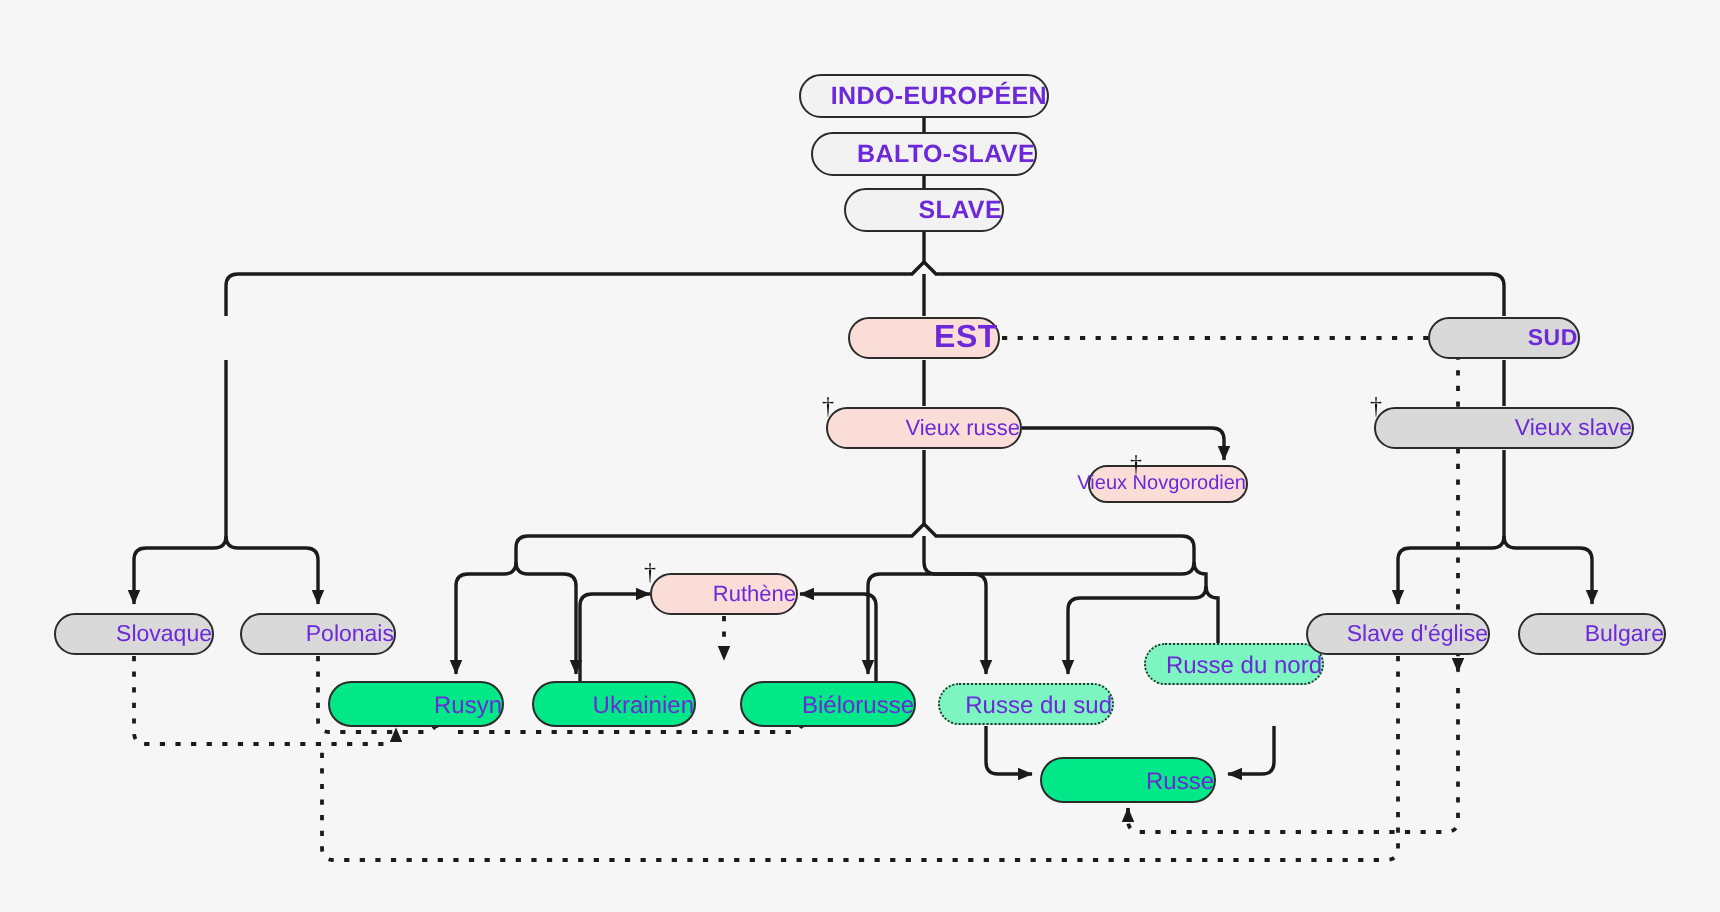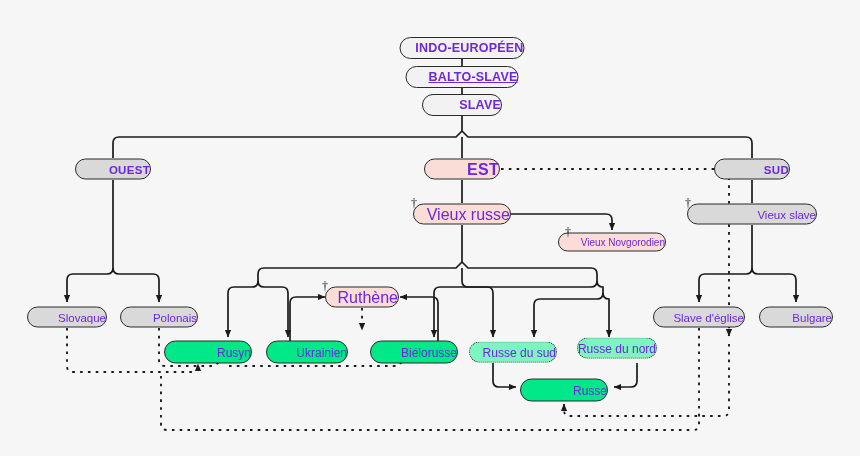--- a/index.html
+++ b/index.html
@@ -19,21 +19,21 @@
     border:1.3px solid #2b2b2b;
     border-radius:999px;
     white-space:nowrap;
     color:#6d28d9;
     transform:translate(-50%,-50%);
     z-index:3;
   }
   .n-root{background:#f2f2f2;font-weight:bold;font-size:12.5px;letter-spacing:.2px;}
   .n-group{background:#d9d9d9;font-weight:bold;font-size:11.5px;letter-spacing:.3px;}
   .n-group-pink{background:#fbddd8;font-weight:bold;font-size:16px;letter-spacing:.3px;}
-  .n-dead{background:#fbddd8;font-size:16px;}
+  .n-dead{background:#fbddd8;font-size:11px;}
   .n-old{background:#d9d9d9;font-size:11.5px;}
   .n-live{background:#00e887;font-size:12px;}
   .n-proto{background:#7df5c0;font-size:12px;border-style:dotted;border-width:1.6px;}
   .n-dead-small{background:#fbddd8;font-size:10px;}
 
   .dagger{
     position:absolute;
     font-size:12px;
     color:#111;
     font-family:"Liberation Serif", serif;
@@ -110,45 +110,42 @@
       <path d="M229,366 L395,366 Q401,366 401,360 L401,364" marker-end="url(#ahd)"></path>
       <path d="M699,328 L699,424 Q699,430 693,430 L167,430 Q161,430 161,424 L161,372"></path>
       <path d="M729,344 L729,410 Q729,416 723,416 L570,416 Q564,416 564,410 L564,404" marker-end="url(#ahd)"></path>
     </g>
   </svg>
 
   <div class="node n-root" style="left:462px;top:48px;width:125px;height:22px;">
     <span>INDO-EUROPÉEN</span>
   </div>
 
-  <div class="node n-root" style="left:462px;top:77px;width:113px;height:22px;text-decoration:underline;">
+  <div class="node n-root" style="left:462px;top:77px;width:113px;height:22px;">
     <span>BALTO-SLAVE</span>
   </div>
 
   <div class="node n-root" style="left:462px;top:105px;width:80px;height:22px;">
     <span>SLAVE</span>
   </div>
 
-  <div class="node n-group" style="left:113px;top:169px;width:76px;height:21px;">
-    <span>OUEST</span>
-  </div>
 
   <div class="node n-group-pink" style="left:462px;top:169px;width:76px;height:21px;">
     <span>EST</span>
   </div>
 
   <div class="node n-group" style="left:752px;top:169px;width:76px;height:21px;">
     <span>SUD</span>
   </div>
 
   <div class="node n-dead" style="left:462px;top:214px;width:98px;height:21px;">
     <span>Vieux russe</span>
   </div>
 
-  <div class="node n-dead-small" style="left:612px;top:242px;width:108px;height:19px;">
+  <div class="node n-dead-small" style="left:584px;top:242px;width:80px;height:19px;">
     <span>Vieux Novgorodien</span>
   </div>
 
   <div class="node n-old" style="left:752px;top:214px;width:130px;height:21px;">
     <span>Vieux slave</span>
   </div>
 
   <div class="node n-old" style="left:67px;top:317px;width:80px;height:21px;">
     <span>Slovaque</span>
   </div>
@@ -170,21 +167,21 @@
   </div>
 
   <div class="node n-live" style="left:414px;top:352px;width:88px;height:23px;">
     <span>Biélorusse</span>
   </div>
 
   <div class="node n-proto" style="left:513px;top:352px;width:88px;height:21px;">
     <span>Russe du sud</span>
   </div>
 
-  <div class="node n-proto" style="left:617px;top:348px;width:80px;height:21px;">
+  <div class="node n-proto" style="left:617px;top:332px;width:90px;height:21px;">
     <span>Russe du nord</span>
   </div>
 
   <div class="node n-live" style="left:564px;top:390px;width:88px;height:23px;">
     <span>Russe</span>
   </div>
 
   <div class="node n-old" style="left:699px;top:317px;width:92px;height:21px;">
     <span>Slave d'église</span>
   </div>

